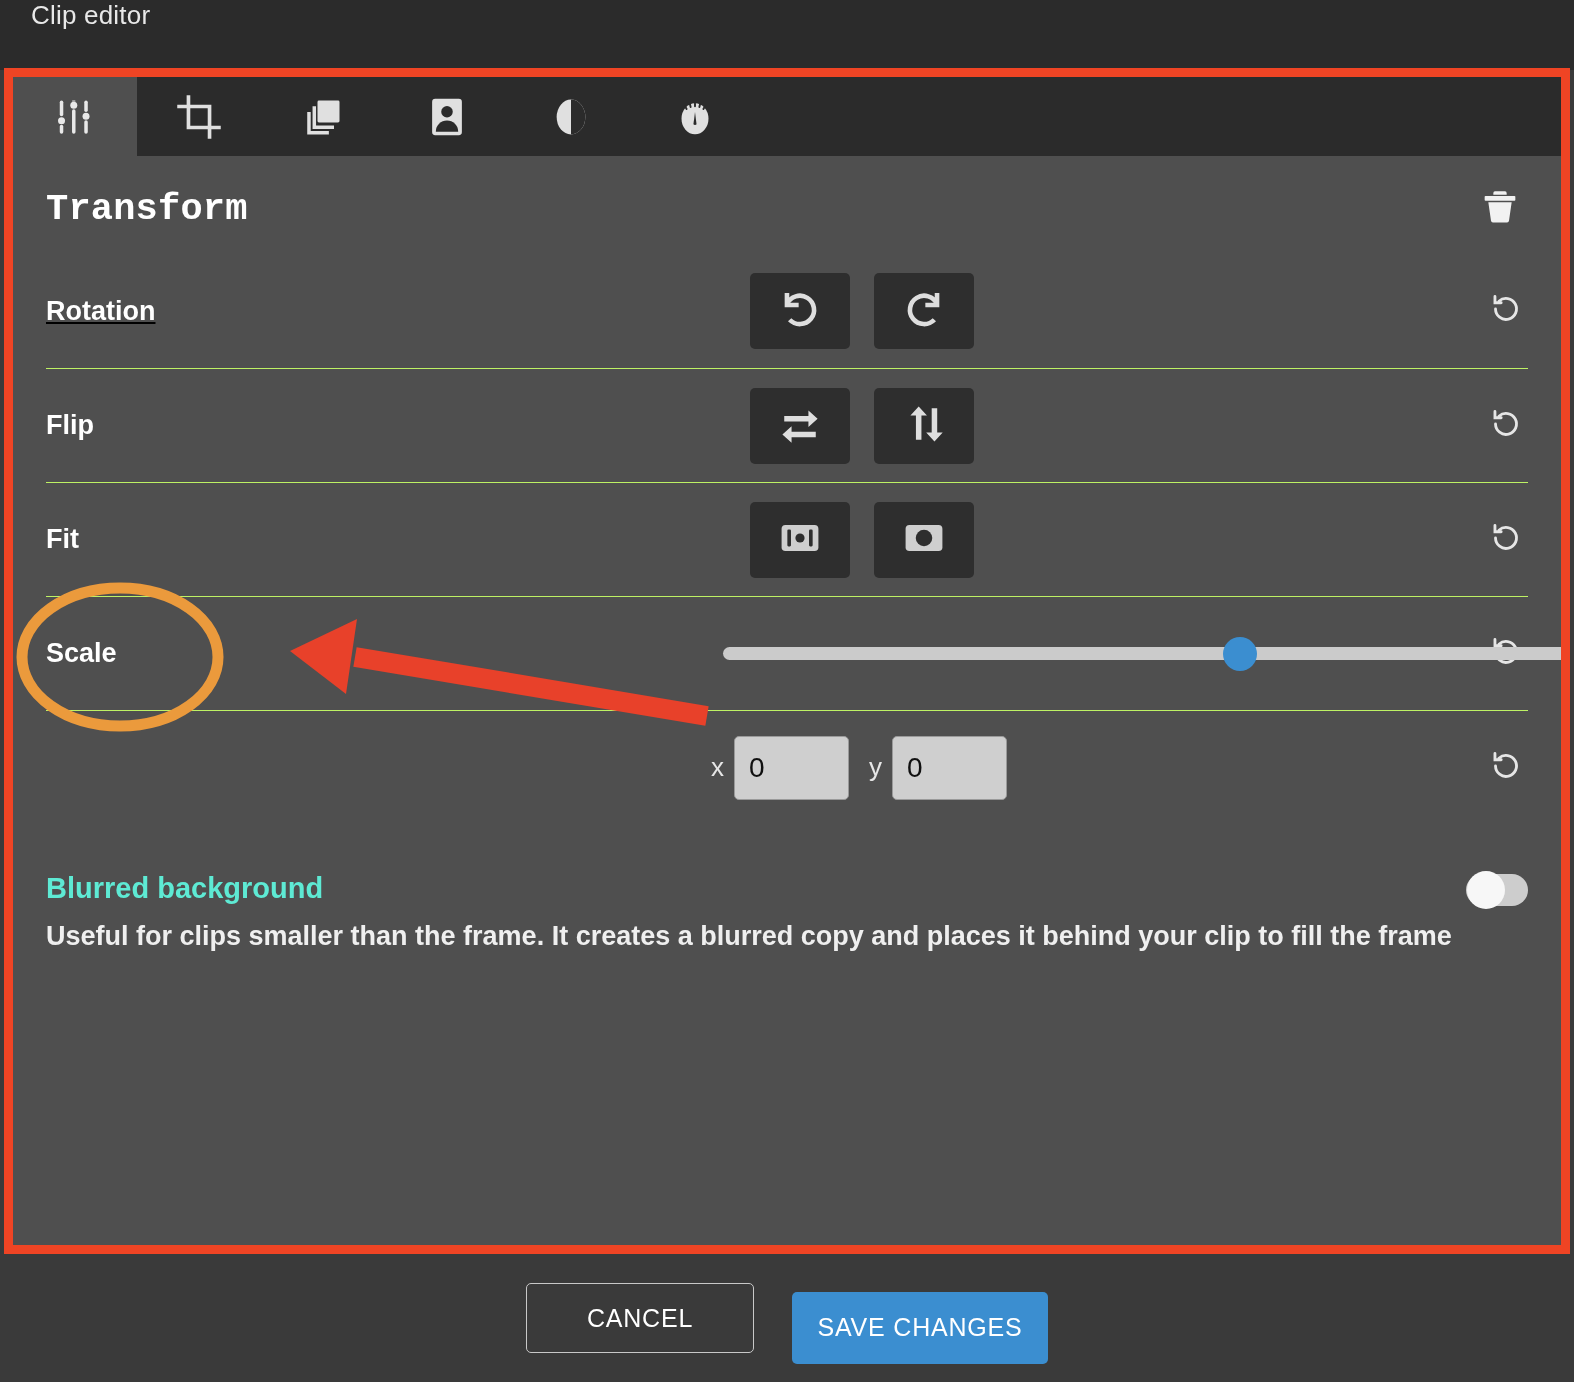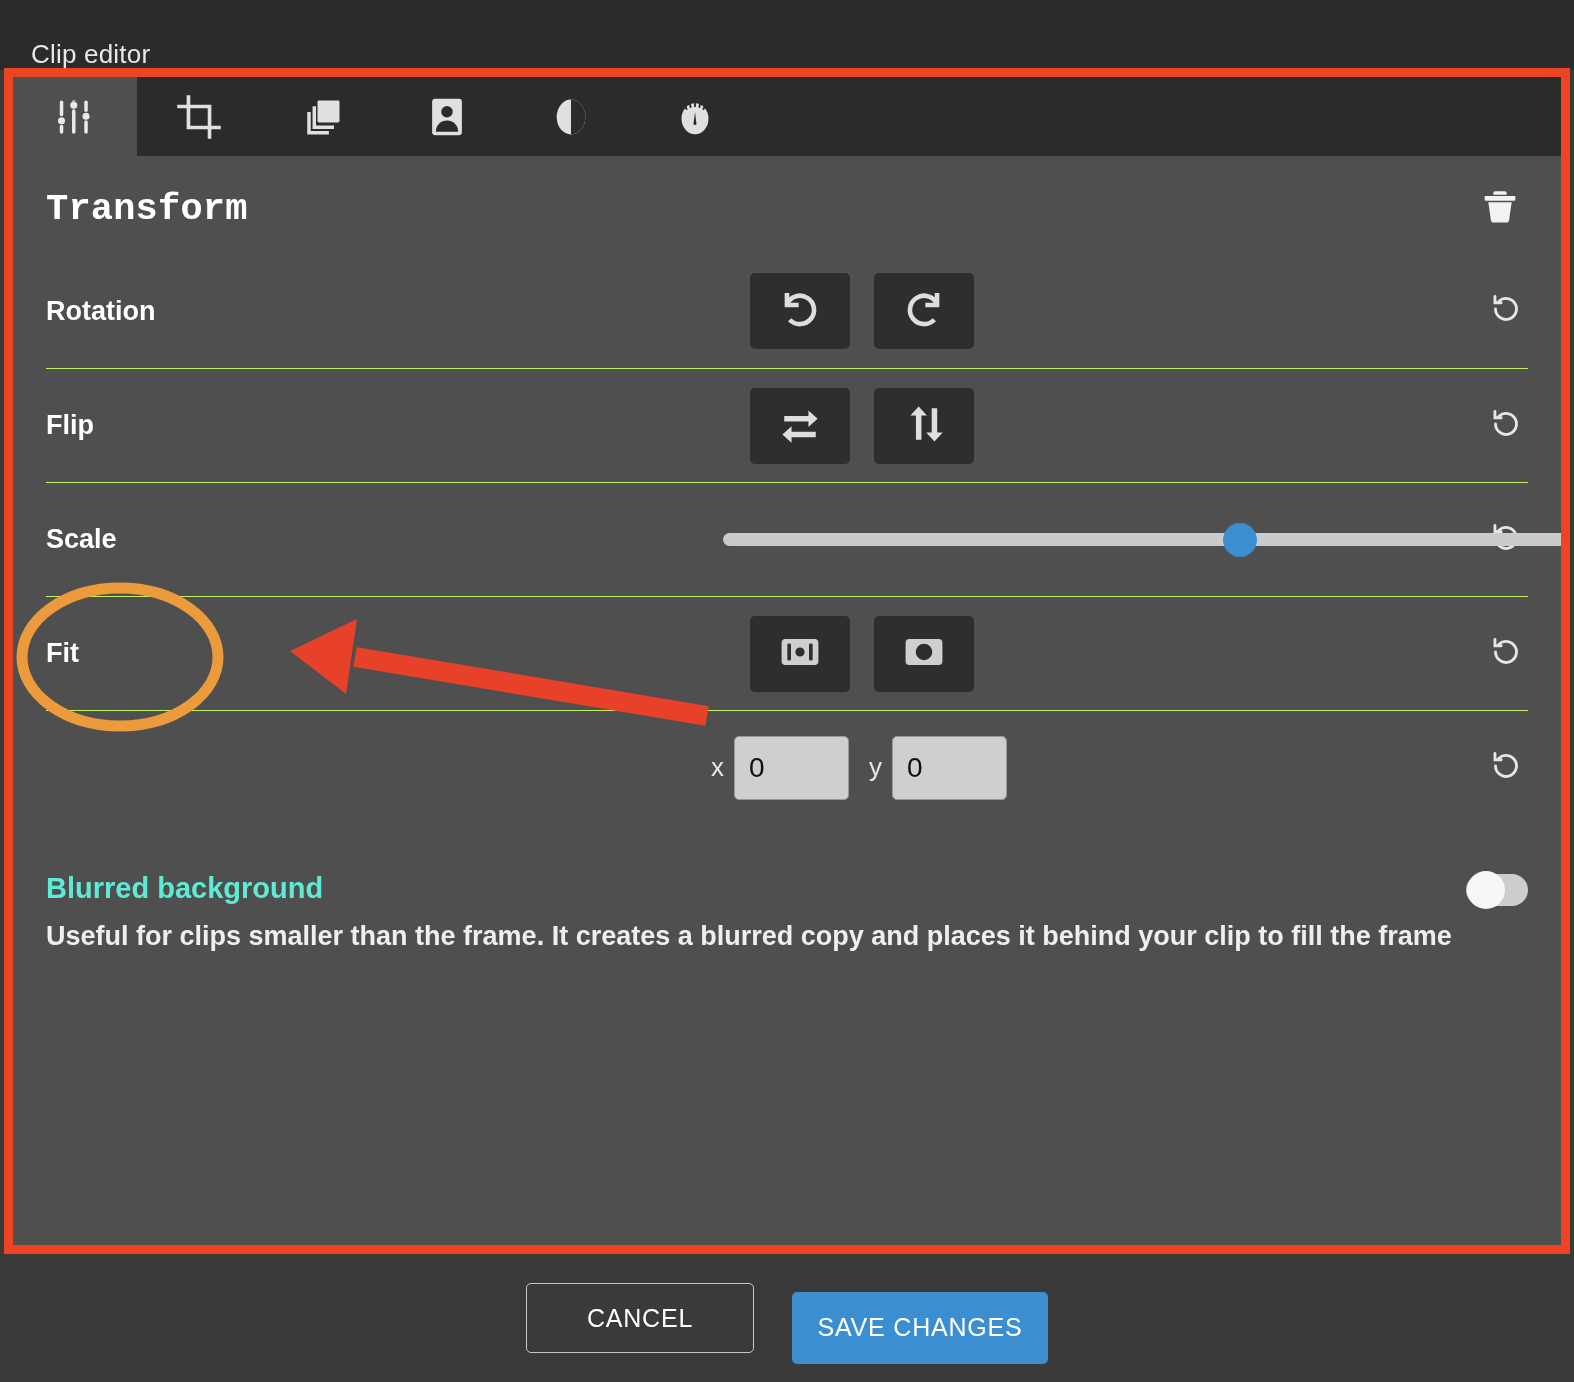--- a/index.html
+++ b/index.html
@@ -19,21 +19,21 @@
   }
 
   
   .titlebar {
     position: absolute;
     left: 0; top: 0;
     width: 1574px;
     height: 70px;
     background: #2b2b2b;
     display: flex;
-    align-items: flex-end;
+    align-items: flex-start;
     padding-left: 31px;
   }
   .titlebar-text {
     color: #e8e8e8;
     font-size: 26px;
     letter-spacing: 0.2px;
   }
 
   
   .redframe {
@@ -99,21 +99,21 @@
 
   
   .rows { padding: 0 33px 0 33px; }
   .row {
     position: relative;
     display: flex;
     align-items: center;
     height: 114px;
     border-top: 1px solid #bef264;
   }
-  .row:first-child { border-top: none; }
+  .row:first-child { border-top: none; text-decoration: underline; }
   .row-label {
     color: #ffffff;
     font-size: 27px;
     font-weight: bold;
     width: 430px;
     flex: none;
   }
   .row-controls {
     flex: 1;
     display: flex;
@@ -423,39 +423,20 @@
             </div>
             <div class="sqbtn">
               <span>
                 <svg width="44" height="44" viewBox="0 0 24 24" fill="#dedede">
                   <path d="M7.6 20.6 V7.4 H4.6 L9.1 2.4 L13.6 7.4 H10.6 V20.6 Z"></path>
                   <path d="M16.2 3.4 V16.6 H13.2 L17.7 21.6 L22.2 16.6 H19.2 V3.4 Z"></path>
                 </svg>
               </span>
             </div>
           </div>
-          <div class="reset-btn">
-            <span>
-              <svg width="34" height="34" viewBox="0 0 24 24" fill="none" stroke="#e6e6e6" stroke-width="2" stroke-linecap="round">
-                <path d="M4.6 12 a7.4 7.4 0 1 0 2.4 -5.5"></path>
-                <path d="M4.2 3.2 V7.6 H8.6"></path>
-              </svg>
-            </span>
-          </div>
-        </div>
-      </div>
-
-      <div class="row">
-        <div class="row-label">Scale</div>
-        <div class="row-controls">
-          <div class="slider-wrap">
-            <div class="slider-track"></div>
-            <div class="slider-thumb" style="left: 50%;"></div>
-          </div>
-
           <div class="reset-btn">
             <span>
               <svg width="34" height="34" viewBox="0 0 24 24" fill="none" stroke="#e6e6e6" stroke-width="2" stroke-linecap="round">
                 <path d="M4.6 12 a7.4 7.4 0 1 0 2.4 -5.5"></path>
                 <path d="M4.2 3.2 V7.6 H8.6"></path>
               </svg>
             </span>
           </div>
         </div>
       </div>
@@ -488,42 +469,61 @@
               <svg width="34" height="34" viewBox="0 0 24 24" fill="none" stroke="#e6e6e6" stroke-width="2" stroke-linecap="round">
                 <path d="M4.6 12 a7.4 7.4 0 1 0 2.4 -5.5"></path>
                 <path d="M4.2 3.2 V7.6 H8.6"></path>
               </svg>
             </span>
           </div>
         </div>
       </div>
 
       <div class="row">
+        <div class="row-label">Scale</div>
         <div class="row-controls">
-          <div class="axis-group">
-            <div class="axis-item">
-              <span class="axis-label">x</span>
-              <input class="num-input pos-input" type="text" value="0" style="">
-            </div>
-            <div class="axis-item">
-              <span class="axis-label">y</span>
-              <input class="num-input pos-input" type="text" value="0" style="">
-            </div>
-          </div>
+          <div class="slider-wrap">
+            <div class="slider-track"></div>
+            <div class="slider-thumb" style="left: 50%;"></div>
+          </div>
+
           <div class="reset-btn">
             <span>
               <svg width="34" height="34" viewBox="0 0 24 24" fill="none" stroke="#e6e6e6" stroke-width="2" stroke-linecap="round">
                 <path d="M4.6 12 a7.4 7.4 0 1 0 2.4 -5.5"></path>
                 <path d="M4.2 3.2 V7.6 H8.6"></path>
               </svg>
             </span>
           </div>
         </div>
       </div>
 
+      <div class="row">
+        <div class="row-controls">
+          <div class="axis-group">
+            <div class="axis-item">
+              <span class="axis-label">x</span>
+              <input class="num-input pos-input" type="text" value="0" style="">
+            </div>
+            <div class="axis-item">
+              <span class="axis-label">y</span>
+              <input class="num-input pos-input" type="text" value="0" style="">
+            </div>
+          </div>
+          <div class="reset-btn">
+            <span>
+              <svg width="34" height="34" viewBox="0 0 24 24" fill="none" stroke="#e6e6e6" stroke-width="2" stroke-linecap="round">
+                <path d="M4.6 12 a7.4 7.4 0 1 0 2.4 -5.5"></path>
+                <path d="M4.2 3.2 V7.6 H8.6"></path>
+              </svg>
+            </span>
+          </div>
+        </div>
+      </div>
+
     </div>
 
     <div class="blurred">
       <div class="blurred-title">Blurred background</div>
       <div class="blurred-desc">Useful for clips smaller than the frame. It creates a blurred copy and places it behind your clip to fill the frame</div>
       <div class="toggle">
         <div class="toggle-knob"></div>
       </div>
     </div>
 

